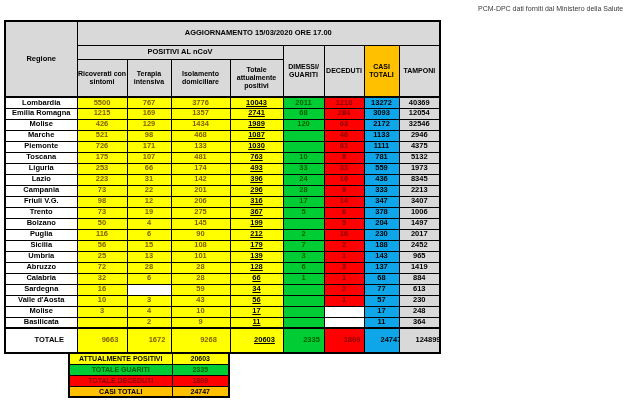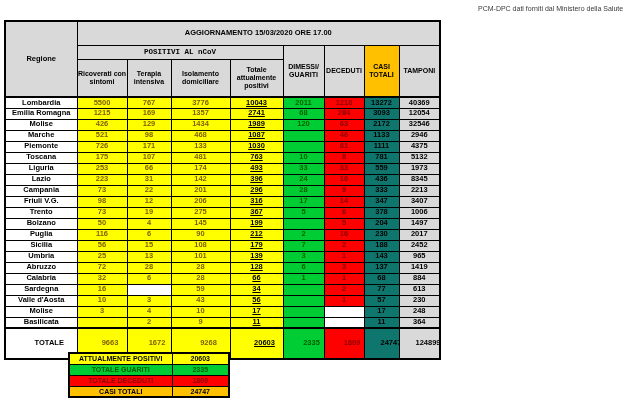--- a/index.html
+++ b/index.html
@@ -11,39 +11,39 @@
 
   table.main { position:absolute; left:4px; top:20px; width:435px;
                border-collapse:collapse; table-layout:fixed;
                border:2px solid #000; }
   table.main th, table.main td { border:1px solid #000; text-align:center;
                vertical-align:middle; font-weight:bold; font-size:7.5px;
                line-height:1.12; padding:0; overflow:hidden; }
 
   thead th { background:#D9D9D9; color:#000; }
   th.title-cell  { height:24px; font-size:9.5px; }
-  th.group-cell  { height:14px; font-size:7.5px;font-family:Liberation Mono, monospace; }
+  th.group-cell  { height:14px; font-size:7.5px; }
   tr.colrow th   { height:38px; font-size:7px; }
   th.orange-head { background:#FFC000; }
   table.main thead { border-bottom:2px solid #000; }
 
   td.region { background:#fff; color:#000; font-size:7.5px; }
   tbody td  { height:11px; }
 
   .c-yd { background:#FFFF00; color:#806000; }  
   .c-yb { background:#FFFF00; color:#000;text-decoration:underline; }     
   .c-gr { background:#00CC33; color:#006100; }
   .c-rd { background:#FF0000; color:#8B0000; }
-  .c-or { background:#0f766e; color:#000;margin-left:32px; }
+  .c-or { background:#0ea5e9; color:#000;margin-left:32px; }
   .c-gy { background:#D9D9D9; color:#000; }
   td.white { background:#fff; }
 
   .sep-left { border-left-width:2px; }
   tr.totale { border-top:2px solid #000; }
-  tr.totale td { height:31px;padding-left:16px; }
+  tr.totale td { height:25px;padding-left:16px; }
 
   table.summary { position:absolute; left:68px; top:352px; width:160px;
                   border-collapse:collapse; table-layout:fixed;
                   border:2px solid #000; }
   table.summary td { border:1px solid #000; text-align:center; font-weight:bold;
                      font-size:7px; height:11px; padding:0; }
   td.t-yellow { background:#FFFF00; color:#000; }
   td.t-green  { background:#00CC33; color:#006100; }
   td.t-red    { background:#FF0000; color:#8B0000; }
   td.t-orange { background:#FFC000; color:#000; }

